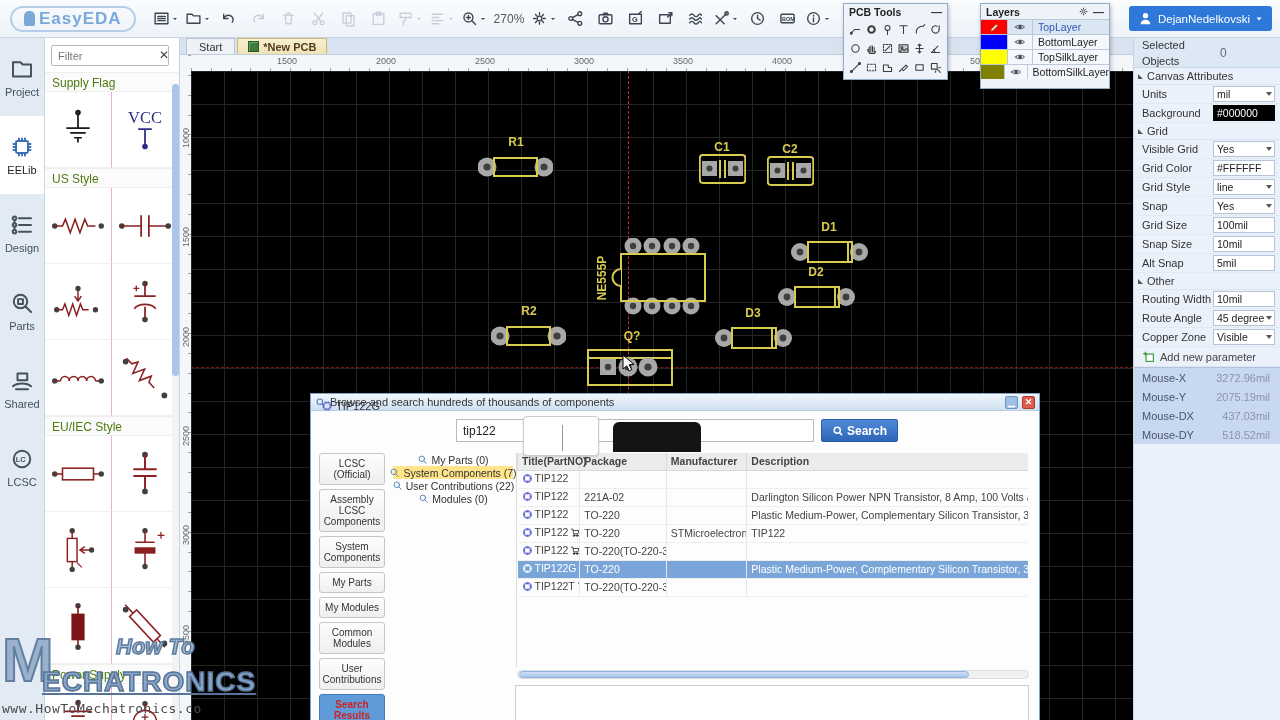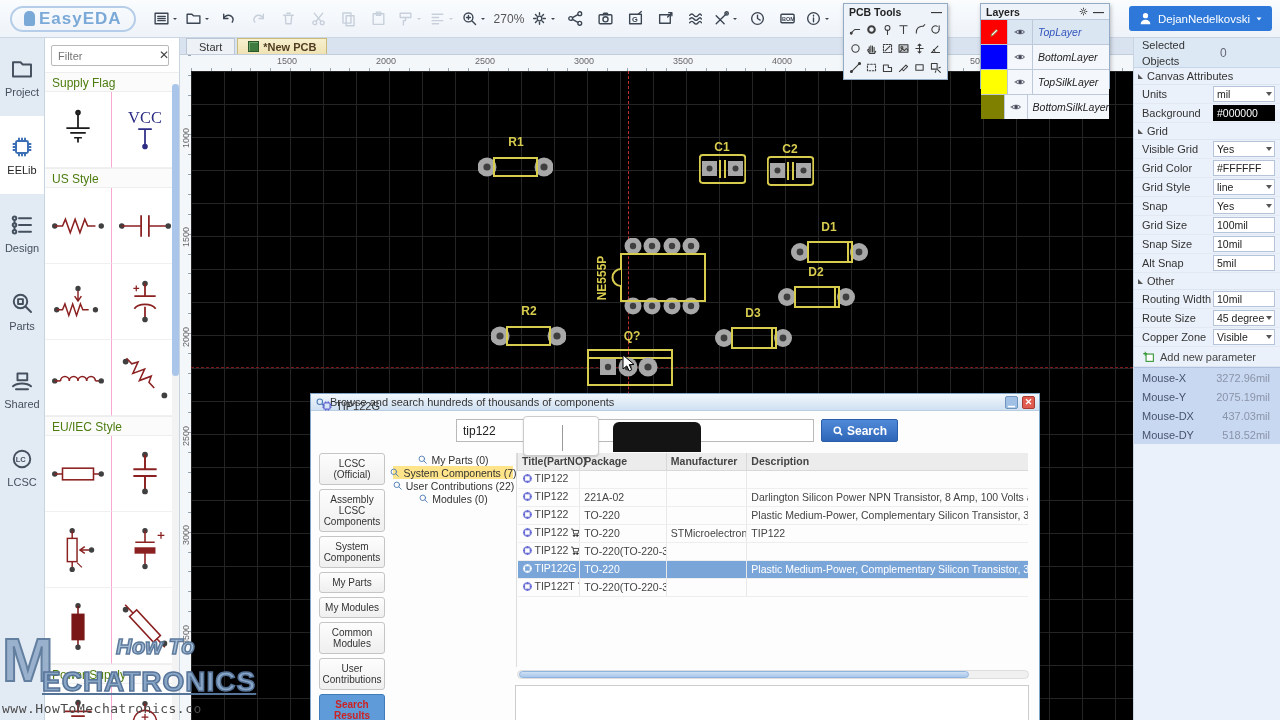--- a/index.html
+++ b/index.html
@@ -70,21 +70,21 @@
   .fpanel { position:absolute; background:#eef3f9; border:1px solid #93abc4; box-shadow:1px 2px 4px rgba(0,0,0,.25); z-index:40; }
   .fpanel-title { height:15px; display:flex; align-items:center; font-size:10.5px; font-weight:bold; color:#222; padding:0 5px; gap:4px;}
   .fpanel-title .sp { flex:1; }
   .mini-btn { font-size:11px; color:#333; line-height:10px; }
   #pcb-tools { left:843px; top:3px; width:105px; height:77px; }
   #pcb-grid { display:grid; grid-template-columns:repeat(6,1fr); padding:1px 3px; }
   .pcb-tool { height:19px; display:flex; align-items:center; justify-content:center; color:#3c3c3c; }
   .pcb-tool svg { width:13px; height:13px; }
   #layers-panel { left:980px; top:3px; width:130px; height:86px; }
   #layers-panel .fpanel-title svg { width:11px; height:11px; }
-  .layer-row { height:25px; display:flex; align-items:stretch; border-top:1px solid #bdc9d8; background:#f4f7fb;font-style:italic; }
+  .layer-row { height:15px; display:flex; align-items:stretch; border-top:1px solid #bdc9d8; background:#f4f7fb; }
   .layer-row.active { background:#dbe6f3; }
   .layer-sw { width:26px; display:flex; align-items:center; justify-content:center; }
   .layer-sw svg { width:11px; height:11px; }
   .layer-eye { width:26px; display:flex; align-items:center; justify-content:center; color:#445; border-left:1px solid #bdc9d8; border-right:1px solid #bdc9d8;}
   .layer-eye svg { width:12px; height:12px; }
   .layer-name { flex:1; font-size:10.5px; color:#222; display:flex; align-items:center; padding-left:5px; }
   .layer-row.active .layer-name { color:#3355bb; }
 
   
   #right-panel { position:absolute; left:1133px; top:38px; width:147px; height:682px; background:#ebf1fa; border-left:1px solid #c9d4e2; font-size:11px; }
@@ -1028,21 +1028,21 @@
           <span class="tri"></span>
           <span>Other</span>
         </div>
         <div class="prow">
           <span class="plabel">Routing Width</span>
           <span class="pctrl">
             <span>10mil</span>
           </span>
         </div>
         <div class="prow">
-          <span class="plabel">Route Size</span>
+          <span class="plabel">Route Angle</span>
           <span class="pctrl">
             <span>45 degree</span>
             <span class="dd"></span>
           </span>
         </div>
         <div class="prow">
           <span class="plabel">Copper Zone</span>
           <span class="pctrl">
             <span>Visible</span>
             <span class="dd"></span>

